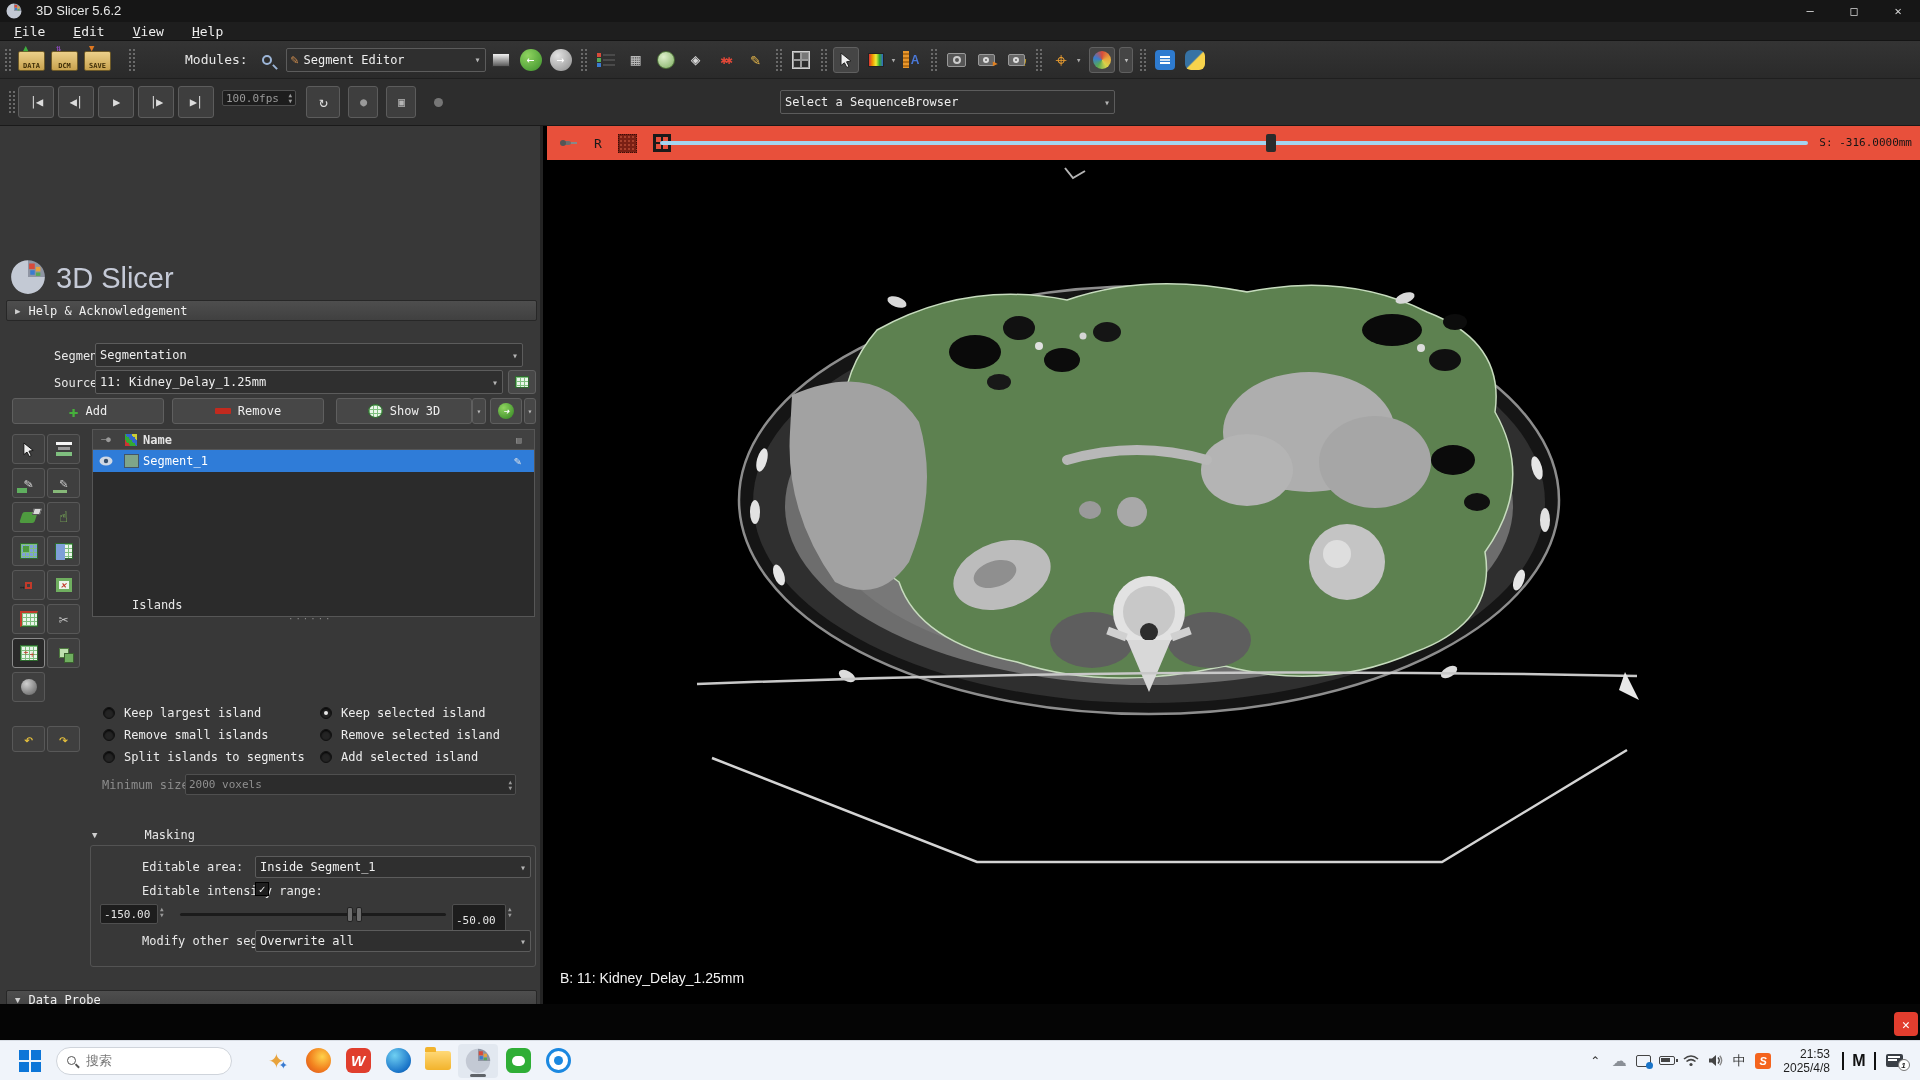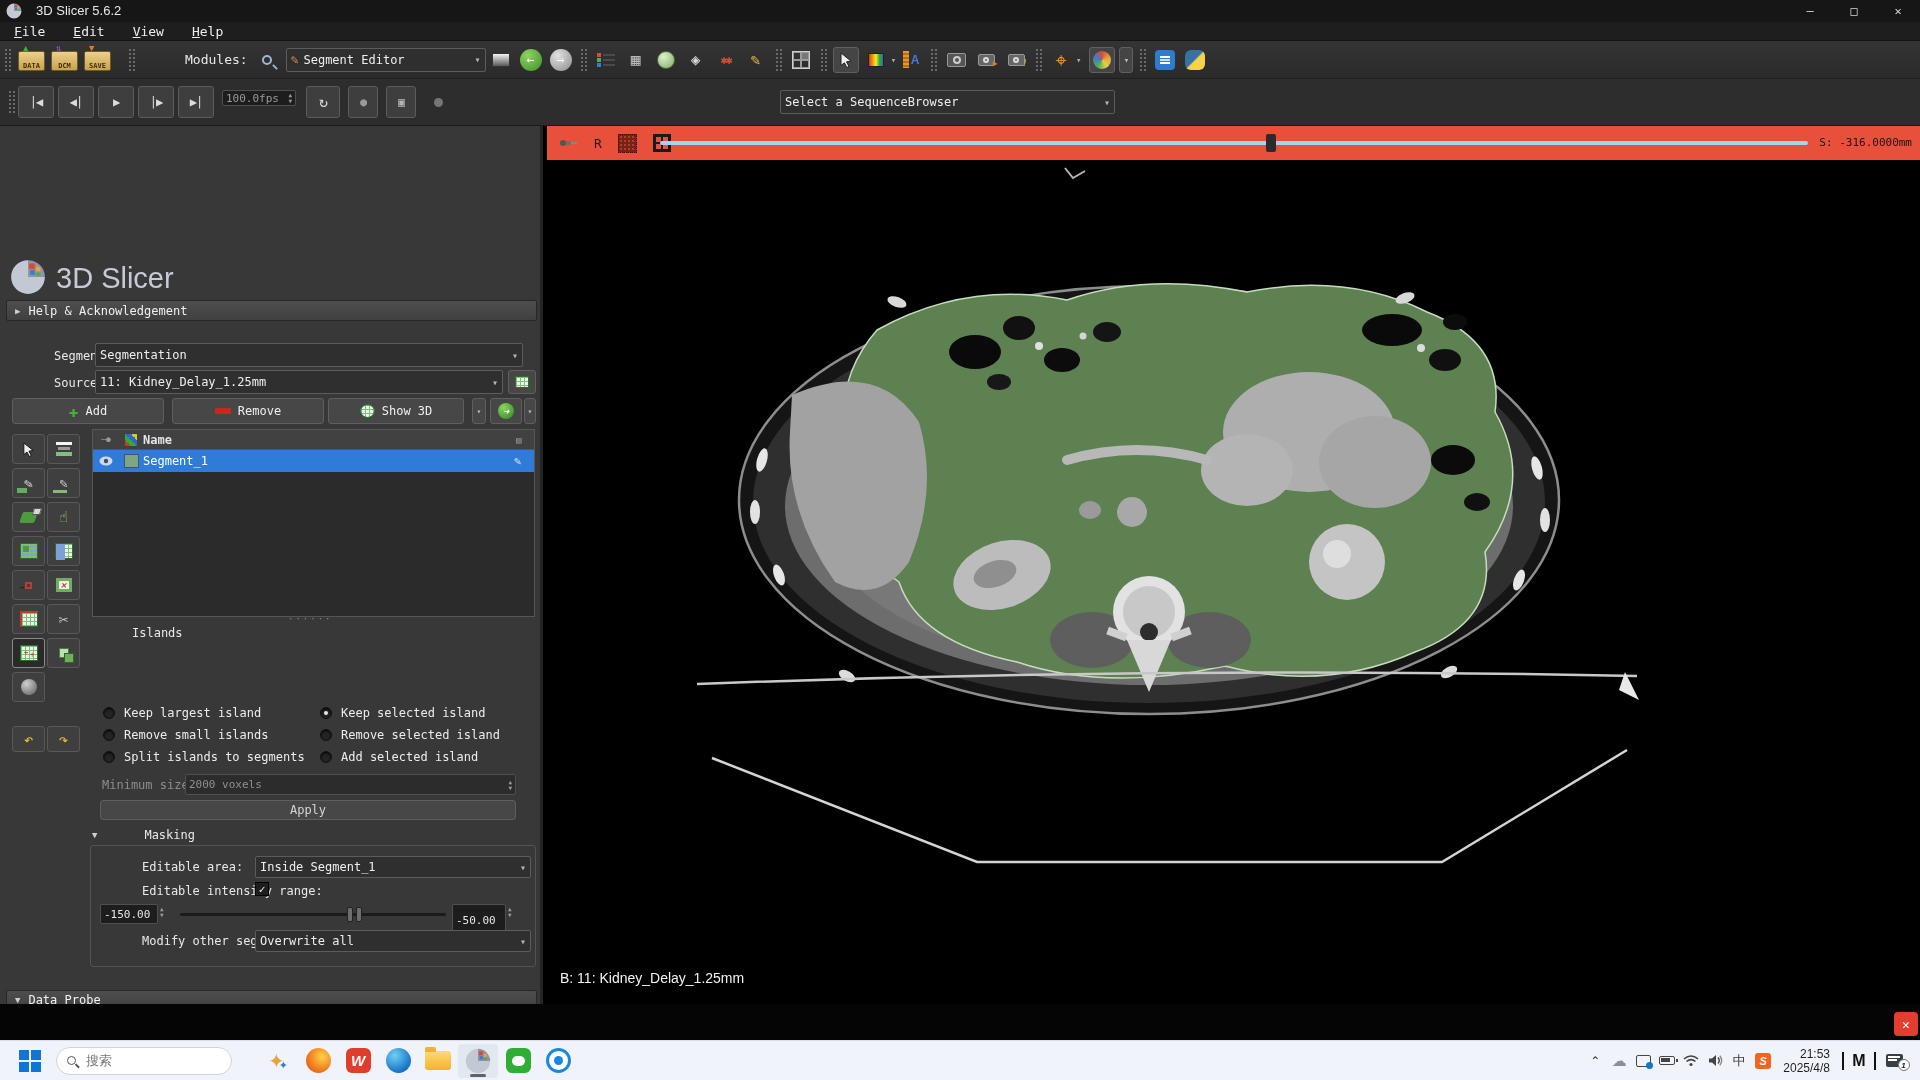--- a/index.html
+++ b/index.html
@@ -253,21 +253,21 @@
   </div>
 
   <div class="btn abs" style="left:12px;top:272px;width:152px;height:26px">
     <b style="color:#46b03c;font-size:16px">✚</b>
       <span>Add</span>
   </div>
   <div class="btn abs" style="left:172px;top:272px;width:152px;height:26px">
     <i style="width:16px;height:6px;background:#c22a1e;border-radius:1px"></i>
       <span>Remove</span>
   </div>
-  <div class="btn abs" style="left:328px;top:272px;width:136px;height:26px">
+  <div class="btn abs" style="left:336px;top:272px;width:136px;height:26px">
     <i class="pixgrid" style="width:15px;height:14px;border-radius:50%"></i>
       <span>Show 3D</span>
   </div>
   <div class="btn abs" style="left:472px;top:272px;width:14px;height:26px;font-size:8px;color:#bbb">▾</div>
   <div class="btn abs" style="left:490px;top:272px;width:32px;height:26px">
     <i style="width:16px;height:16px;border-radius:50%;background:radial-gradient(circle at 35% 30%,#8fd45f,#2f8220);display:flex;align-items:center;justify-content:center;color:#fff;font-size:10px">➜</i>
   </div>
   <div class="btn abs" style="left:524px;top:272px;width:12px;height:26px;font-size:8px;color:#bbb">▾</div>
 
   <div class="effbtn" style="left:12px;top:308px">
@@ -357,21 +357,21 @@
       </span>
       <span style="width:24px;display:flex;justify-content:center">
           <i style="width:15px;height:14px;background:#7fa589;border:1px solid #456"></i>
         </span>
       <span style="flex:1;color:#fff;font-size:12px">Segment_1</span>
       <span style="width:20px;color:#e8e8e8;font-size:12px">✎</span>
     </div>
   </div>
   <span class="abs" style="left:288px;top:488px;color:#8a8a8a;font-size:9px;letter-spacing:2px">······</span>
 
-  <span class="lbl abs" style="left:92px;top:500px">Islands</span>
+  <span class="lbl abs" style="left:92px;top:472px">Islands</span>
 
   <div class="abs flex" style="left:103px;top:580px">
     <i class="radio"></i>
       <span class="optlbl">Keep largest island</span>
   </div>
   <div class="abs flex" style="left:320px;top:580px">
     <i class="radio sel"></i>
       <span class="optlbl">Keep selected island</span>
   </div>
   <div class="abs flex" style="left:103px;top:602px">
@@ -391,23 +391,20 @@
       <span class="optlbl">Add selected island</span>
   </div>
 
   <span class="abs" style="left:102px;top:652px;color:#8c8c8c;font-size:12px">Minimum size:</span>
   <div class="spin abs" style="left:185px;top:648px;width:331px;height:21px;color:#909090;background:#2c2c2c">
     <span>2000 voxels</span>
     <span class="spincol">
         <span>▲</span>
         <span>▼</span>
       </span>
-  </div>
-  <div class="btn abs" style="left:100px;top:674px;width:416px;height:20px;color:#d5d5d5">
-    <span>Apply</span>
   </div>
 
   <div class="abs flex" style="left:92px;top:702px;gap:7px">
     <span style="font-size:9px;color:#cfcfcf">▼</span>
     <span class="lbl">Masking</span>
   </div>
   <div class="gbox abs" style="left:90px;top:719px;width:446px;height:122px"></div>
 
   <span class="lbl abs" style="left:102px;top:734px">Editable area:</span>
   <div class="combo abs" style="left:255px;top:730px;width:276px;height:22px">

